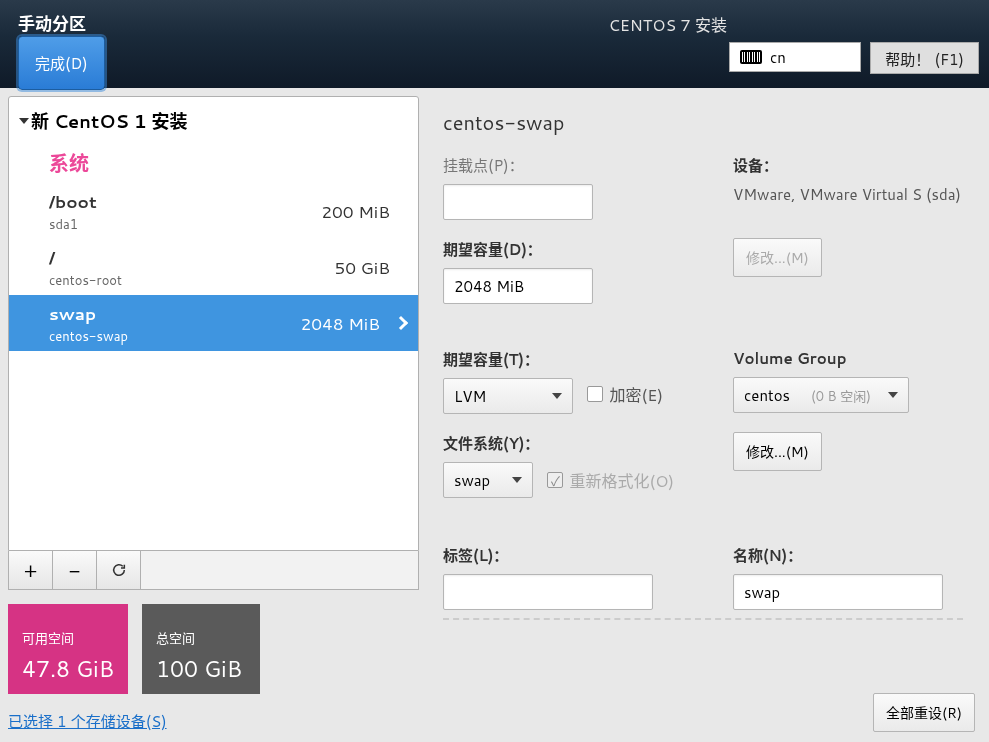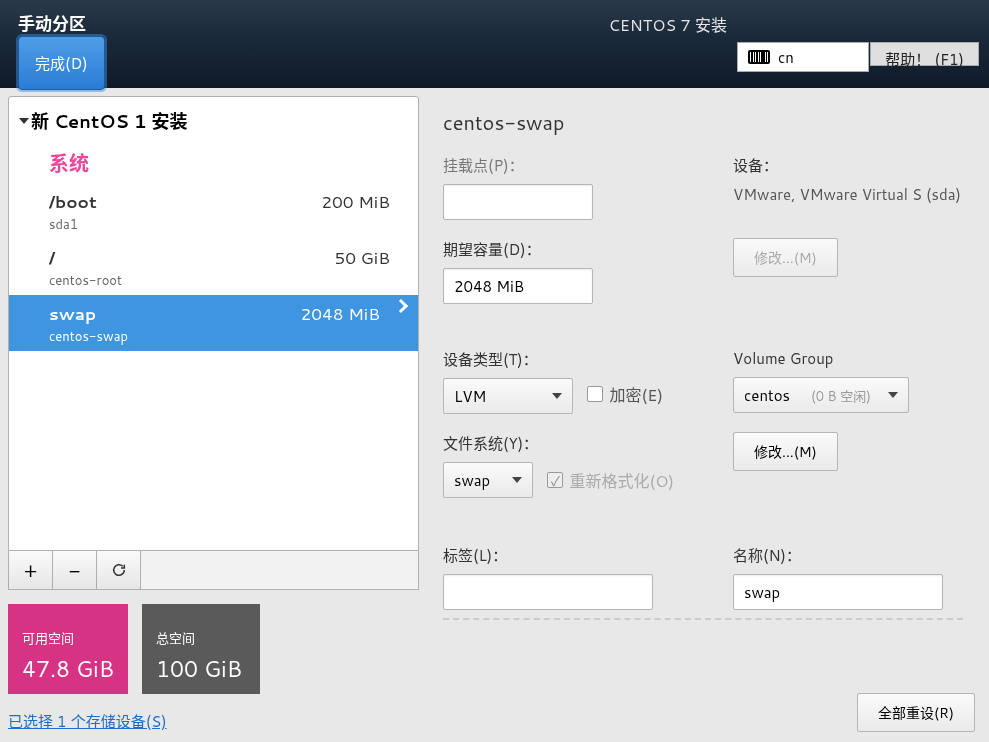--- a/index.html
+++ b/index.html
@@ -3,34 +3,34 @@
 <meta charset="utf-8">
 <style>
 * { box-sizing: border-box; margin: 0; padding: 0; font-family: "Cantarell", "Noto Sans CJK SC", sans-serif; }
 html, body { width: 989px; height: 742px; background: #e8e8e8; overflow: hidden; }
 
 
 .topbar { height: 88px; background: linear-gradient(180deg, #2a3a4a 0%, #1a2a3a 40%, #0f1a28 100%); position: relative; color: #fff; }
 .topbar-title { position: absolute; left: 18px; top: 10px; font-size: 17px; font-weight: bold; }
 .done-btn { position: absolute; left: 18px; top: 36px; background: linear-gradient(#4f9de8, #2a7cd6); border: 1px solid #1c5da0; border-radius: 4px; padding: 15px 16px; color: #fff; font-size: 15px; box-shadow: 0 0 0 2px rgba(60,140,220,0.5); cursor: pointer; }
 .topbar-right-title { position: absolute; right: 262px; top: 12px; font-size: 16px; color: #e4e4e4; }
-.lang-box { position: absolute; right: 120px; top: 42px; background: #fff; border: 1px solid #aaa; padding: 5px 10px 5px 10px; width: 132px; height: 30px; display: flex; align-items: center; gap: 8px; color: #000; font-size: 15px; }
-.help-btn { position: absolute; right: 10px; top: 42px; background: #dfdfdf; border: 1px solid #aaa; padding: 5px 14px; height: 24px; font-size: 15px; color: #222; }
+.lang-box { position: absolute; right: 128px; top: 42px; background: #fff; border: 1px solid #aaa; padding: 5px 10px 5px 10px; width: 132px; height: 30px; display: flex; align-items: center; gap: 8px; color: #000; font-size: 15px; }
+.help-btn { position: absolute; right: 10px; top: 42px; background: #dfdfdf; border: 1px solid #aaa; padding: 5px 14px; height: 32px; font-size: 15px; color: #222; }
 
 
 .main { display: flex; position: absolute; top: 96px; left: 8px; right: 8px; bottom: 10px; }
 .left { width: 430px; display: flex; flex-direction: column; }
 .right { flex: 1; padding: 12px 18px 0 24px; position: relative; }
 
 
 .disclosure { background: #fff; border: 1px solid #b0b0b0; border-radius: 3px 3px 0 0; flex: 1; overflow: auto; }
 .disc-header { padding: 10px 12px; font-size: 18px; font-weight: bold; display: flex; align-items: center; gap: 4px; }
 .tri { display: inline-block; width: 0; height: 0; border-left: 6px solid #333; border-top: 5px solid transparent; border-bottom: 5px solid transparent; transform: rotate(90deg); }
 .sys-label { padding: 4px 16px 6px 40px; color: #ec4899; font-size: 20px; font-weight: bold; }
-.part-row { display: flex; align-items: flex-start; padding: 6px 12px 6px 40px; position: relative; }
+.part-row { display: flex; align-items: center; padding: 6px 12px 6px 40px; position: relative; }
 .part-row .names { flex: 1; }
 .pname { font-size: 17px; font-weight: bold; color: #333; }
 .pdev { font-size: 13px; color: #666; margin-top: 2px; }
 .psize { font-size: 17px; font-weight: normal; color: #333; margin-right: 16px; }
 .part-row.selected { background: #3f95e0; }
 .part-row.selected .pname, .part-row.selected .psize, .part-row.selected .pdev { color: #fff; }
 .chev { width: 10px; height: 10px; border-top: 3px solid #fff; border-right: 3px solid #fff; transform: rotate(45deg); }
 
 
 .toolbar { display: flex; border: 1px solid #b0b0b0; border-top: none; background: #f2f2f2; }
@@ -45,28 +45,28 @@
 .space-box .lab { font-size: 13px; }
 .space-box .val { font-size: 22px; font-weight: 400; margin-top: 6px; }
 
 .disk-link { margin-top: 16px; color: #1a6fc9; font-size: 15px; text-decoration: underline; cursor: pointer; }
 
 
 .right h2 { font-size: 19px; font-weight: normal; color: #555; margin-bottom: 18px; }
 .right h2.top { color: #333; font-size: 20px; }
 .form-grid { display: grid; grid-template-columns: 280px 230px; column-gap: 10px; row-gap: 18px; }
 .field-label { color: #777; font-size: 15px; margin-bottom: 8px; }
-.dark-label { color: #333; font-weight: normal; }
+.dark-label { color: #333; font-weight: bold; }
 .txt-input { width: 150px; height: 36px; border: 1px solid #b5b5b5; background: #fff; padding: 0 10px; font-size: 15px; border-radius: 2px; box-shadow: inset 0 1px 2px rgba(0,0,0,0.08); }
 .txt-input.wide { width: 210px; }
 .sel { width: 130px; height: 36px; border: 1px solid #b5b5b5; background: linear-gradient(#fafafa,#eaeaea); padding: 0 10px; display: inline-flex; align-items: center; justify-content: space-between; font-size: 15px; border-radius: 2px; }
 .sel.small { width: 90px; }
 .sel.vg { width: 176px; }
 .sel .dd { width: 0; height: 0; border-left: 5px solid transparent; border-right: 5px solid transparent; border-top: 6px solid #444; }
-.btn-std { border: 1px solid #b5b5b5; background: linear-gradient(#fafafa,#eaeaea); padding: 8px 20px; font-size: 14px; border-radius: 2px; cursor: pointer; }
+.btn-std { border: 1px solid #b5b5b5; background: linear-gradient(#fafafa,#eaeaea); padding: 8px 12px; font-size: 14px; border-radius: 2px; cursor: pointer; }
 .btn-std.disabled { color: #aaa; }
 .chk-row { display: inline-flex; align-items: center; gap: 6px; margin-left: 10px; color: #555; }
 .chk { width: 16px; height: 16px; border: 1px solid #999; background: #fff; border-radius: 2px; display: inline-flex; align-items: center; justify-content: center; }
 .chk.disabled { background: #eee; }
 .chk.checked::after { content: "✓"; font-size: 13px; color: #888; }
 .vg-free { color: #999; font-size: 13px; margin-left: 4px; }
 .sep-dashed { border-top: 2px dashed #ccc; margin: 8px 0 0 0; }
 .reset-btn-wrap { position: absolute; right: 6px; bottom: 0; }
 .icon-kb { display: inline-block; width: 22px; height: 14px; background: #000; border-radius: 2px; position: relative; }
 .icon-kb::after { content: ""; position: absolute; top: 2px; left: 2px; right: 2px; bottom: 2px; background: repeating-linear-gradient(90deg,#fff 0 1px,#000 1px 2.5px), repeating-linear-gradient(0deg,#fff 0 1px,#000 1px 3px); }
@@ -161,21 +161,21 @@
 
       <div>
         <div class="field-label dark-label">期望容量(D)：</div>
         <input class="txt-input" value="2048 MiB" style="">
       </div>
       <div>
         <button class="btn-std disabled">修改...(M)</button>
       </div>
 
       <div>
-        <div class="field-label dark-label" style="margin-top:26px">设备类型(T)：</div>
+        <div class="field-label dark-label" style="margin-top:26px">期望容量(T)：</div>
         <div class="sel">
           <span>LVM</span>
           <span class="dd"></span>
         </div>
         <span class="chk-row">
           <span class="chk"></span>
           <span>加密(E)</span>
         </span>
       </div>
       <div>

